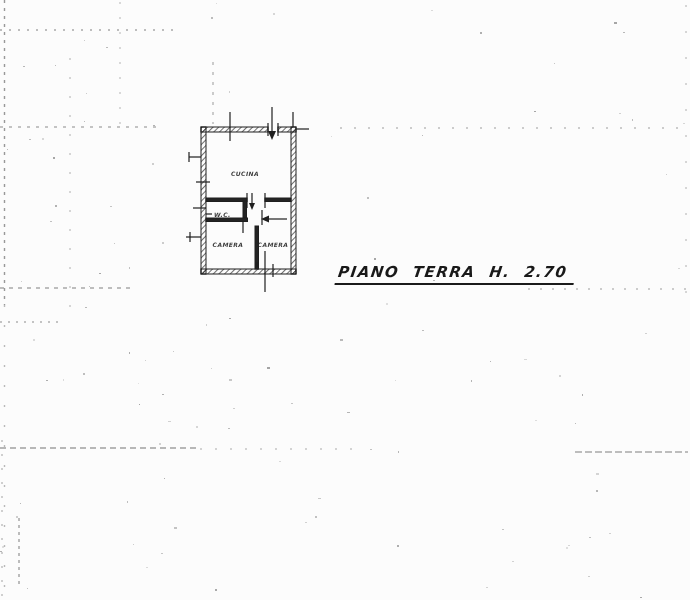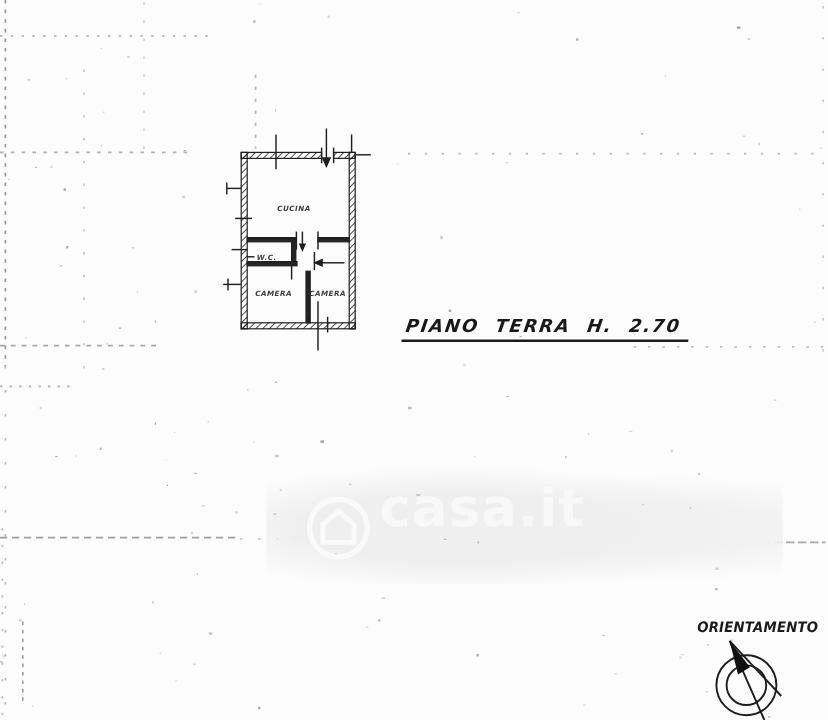--- a/index.html
+++ b/index.html
@@ -147,41 +147,21 @@
     </g>
 
     <text x="245" y="176" text-anchor="middle" class="room-label">CUCINA</text>
     <text x="214" y="216.5" class="room-label">W.C.</text>
     <text x="228" y="247" text-anchor="middle" class="room-label">CAMERA</text>
     <text x="273" y="247" text-anchor="middle" class="room-label">CAMERA</text>
   </svg>
 
   <div class="caption">PIANO TERRA H. 2.70</div>
 
-  <div class="watermark">
-    <div class="wm-blob"></div>
-    <svg class="wm-logo" width="56" height="56" viewBox="0 0 56 56">
-      <circle cx="28" cy="28" r="24" fill="none" stroke="#fafafa" stroke-width="4.5"></circle>
-      <path d="M28 14 L41 25 L41 40 L15 40 L15 25 Z" fill="none" stroke="#fafafa" stroke-width="4"></path>
-    </svg>
-    <span class="wm-text">casa.it</span>
-  </div>
-
-  <div class="compass">
-    <div class="compass-label">ORIENTAMENTO</div>
-    <svg class="compass-svg" width="117" height="86" viewBox="0 0 117 86">
-      <g stroke="#1e1e1e" fill="none" stroke-width="1.6">
-        <circle cx="49" cy="57" r="25"></circle>
-        <circle cx="49" cy="57" r="16.5"></circle>
-        <line x1="35" y1="20" x2="64" y2="86"></line>
-        <line x1="35" y1="20" x2="78" y2="66"></line>
-      </g>
-      <polygon points="35,20 52,42 42,48" fill="#111"></polygon>
-    </svg>
-  </div>
+
 
   <div class="noise" id="specks">
       <div class="speck" style="left: 0px; top: 550.6px; width: 1.5px; height: 1.2px; opacity: 0.41;"></div>
       <div class="speck" style="left: 366.5px; top: 196.9px; width: 2.2px; height: 1.8px; opacity: 0.34;"></div>
       <div class="speck" style="left: 470.9px; top: 380.3px; width: 1.4px; height: 1.4px; opacity: 0.4;"></div>
       <div class="speck" style="left: 480.3px; top: 32.2px; width: 1.7px; height: 1.9px; opacity: 0.43;"></div>
       <div class="speck" style="left: 84.5px; top: 306.8px; width: 2.5px; height: 1.7px; opacity: 0.38;"></div>
       <div class="speck" style="left: 397.3px; top: 545.4px; width: 1.6px; height: 1.3px; opacity: 0.44;"></div>
       <div class="speck" style="left: 228.6px; top: 91.2px; width: 1.5px; height: 1.4px; opacity: 0.25;"></div>
       <div class="speck" style="left: 644.8px; top: 333.3px; width: 2.4px; height: 1.1px; opacity: 0.25;"></div>

